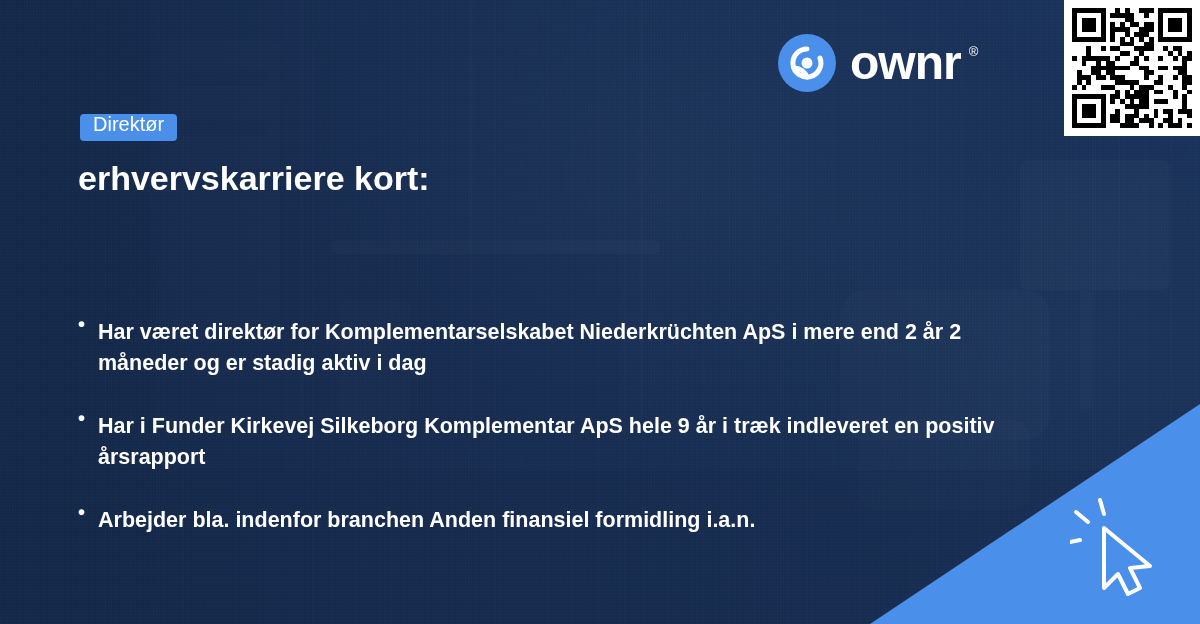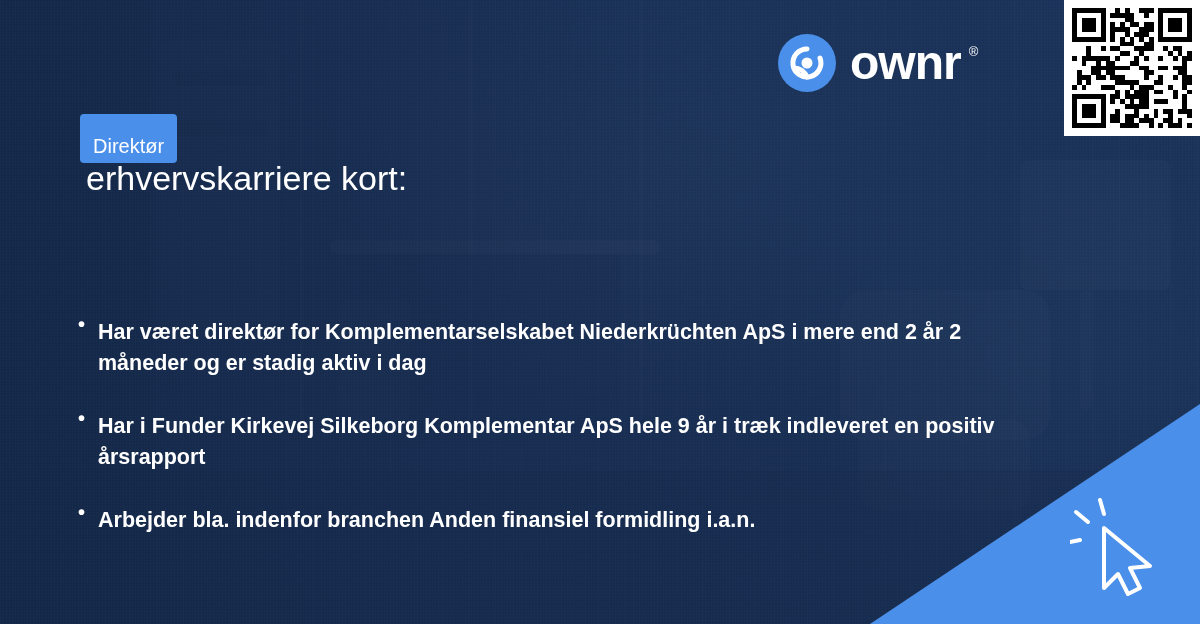--- a/index.html
+++ b/index.html
@@ -123,44 +123,43 @@
   .qr-grid i.on { background: #000000; }
 
   
   .badge {
     position: absolute;
     left: 80px;
     top: 114px;
     background: #4a90ea;
     color: #ffffff;
     font-size: 20px;
-    padding: 22px 13px 7px;
+    padding: 0 13px 7px;
     border-radius: 4px;
     line-height: 1;
     text-align: center;
   }
   .headline {
     position: absolute;
     left: 78px;
     top: 152px;
     width: 820px;
     color: #ffffff;
   }
   .headline .l1 {
     font-size: 45px;
     font-weight: bold;
     line-height: 1.16;
     letter-spacing: -0.5px;
   }
   .headline .l2 {
     font-size: 34px;
-    font-weight: normal;
+    font-weight: bold;
     line-height: 1.3;
     margin-top: 4px;
-    margin-left: 8px;
   }
   .bullets {
     position: absolute;
     left: 78px;
     top: 310px;
     width: 920px;
     color: #ffffff;
   }
   .bullet {
     display: flex;

